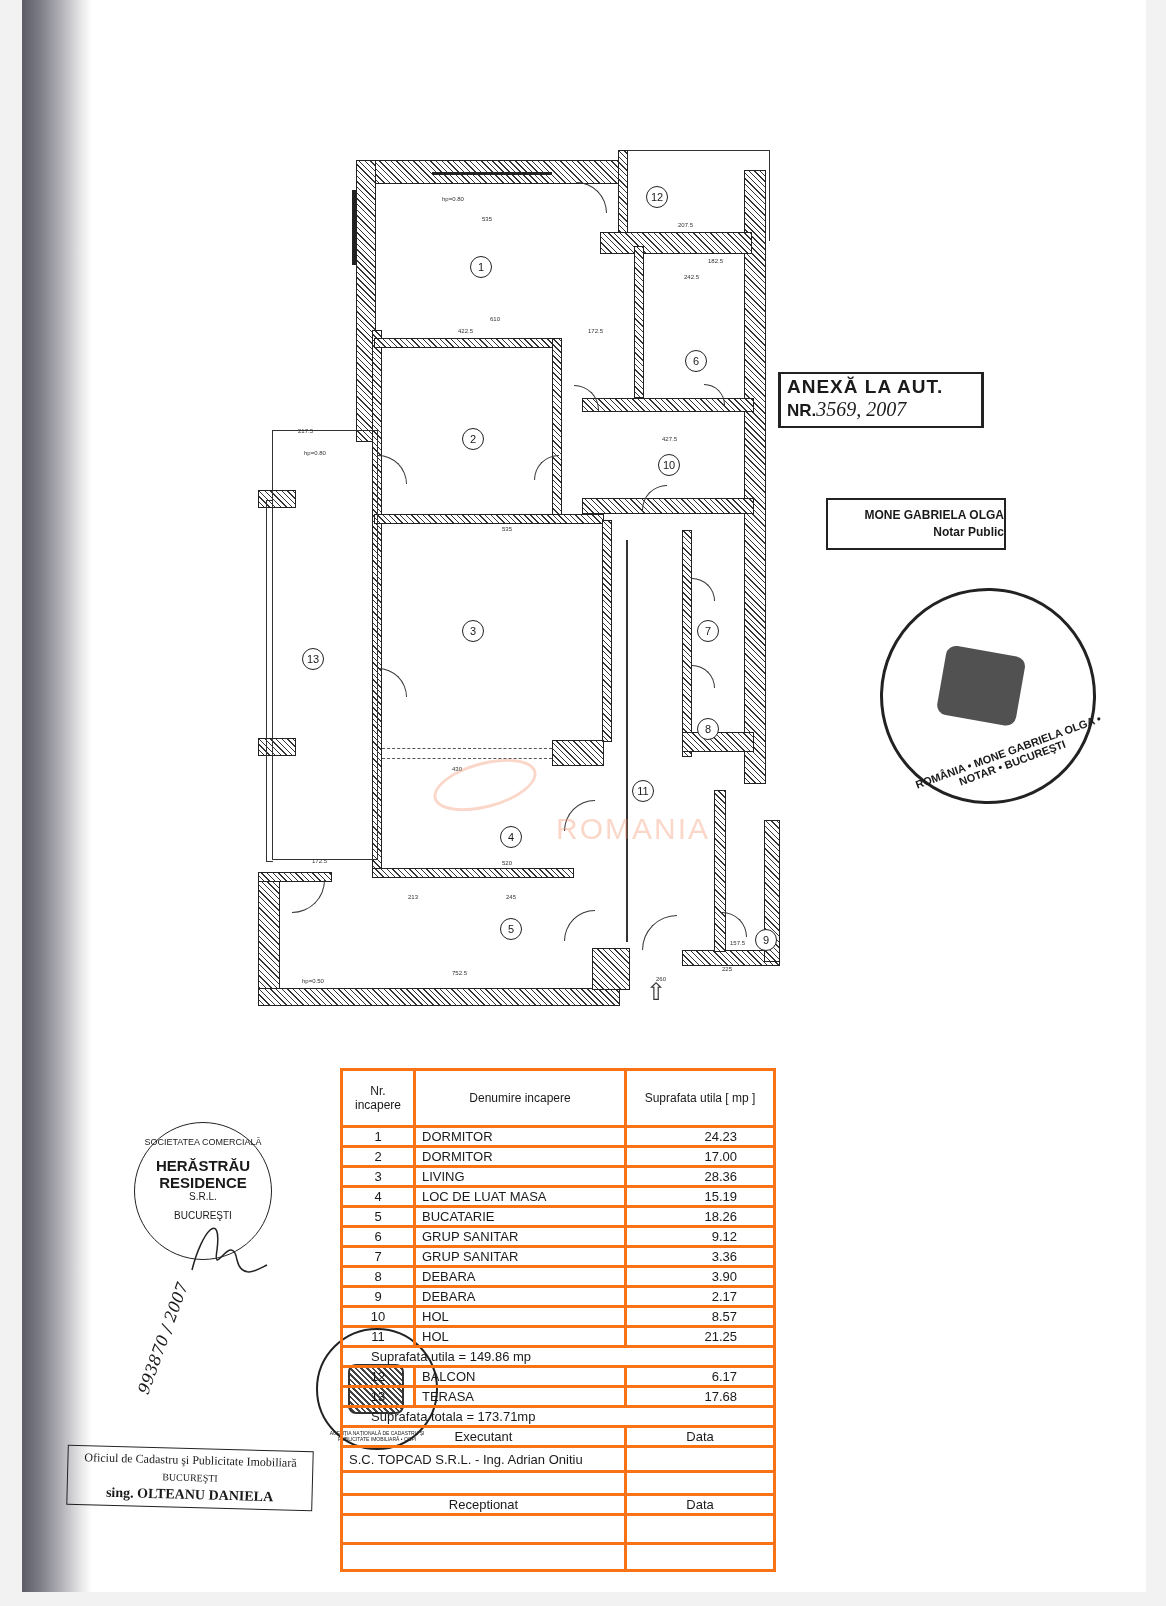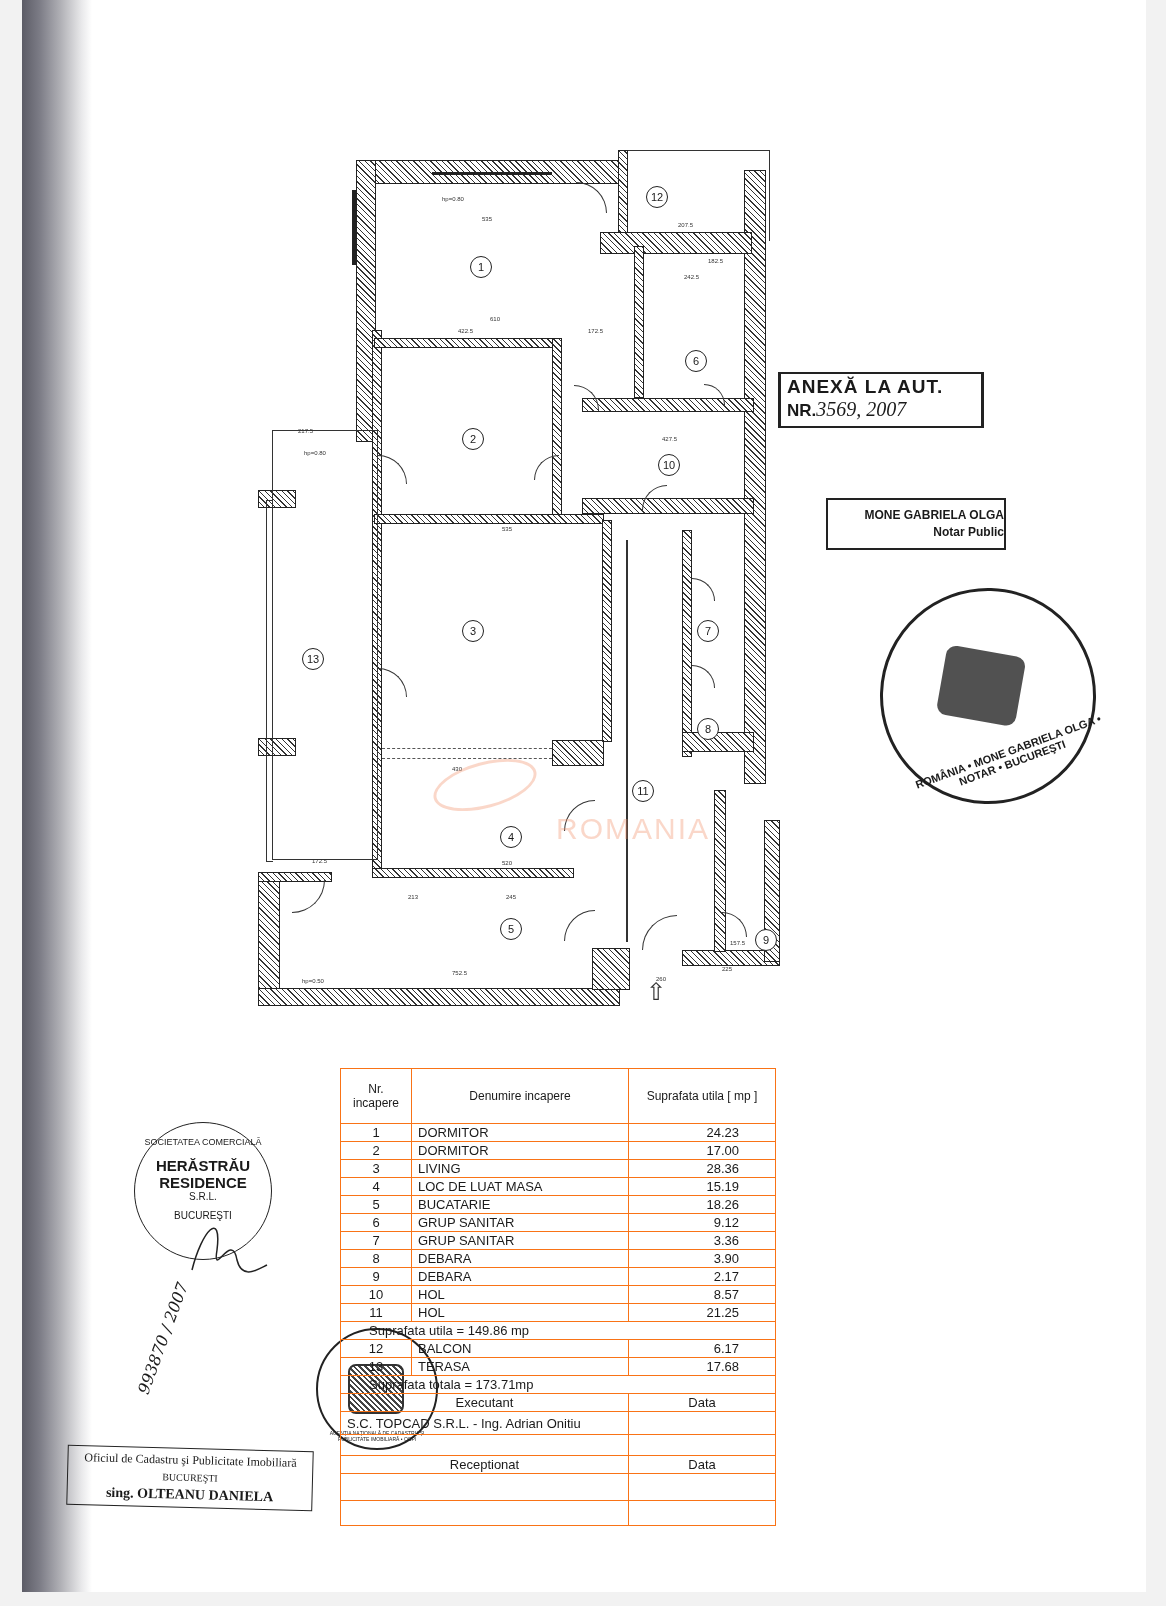--- a/index.html
+++ b/index.html
@@ -16,21 +16,21 @@
   .dim { position:absolute; font-size:6px; color:#333; }
   .door { position:absolute; border:1px solid #333; border-radius:0 100% 0 0; border-left:none; border-bottom:none; }
   .watermark { position:absolute; font-size:30px; color:rgba(240,140,100,.35); letter-spacing:2px; }
   .wm-ring { position:absolute; width:100px; height:40px; border:3px solid rgba(240,140,100,.35); border-radius:50%; transform:rotate(-15deg); }
   .entry-arrow { position:absolute; font-size:24px; color:#333; }
   
   .stamp-box { position:absolute; border:2px solid #222; font-weight:bold; }
   .round-stamp { position:absolute; border:2px solid #222; border-radius:50%; text-align:center; font-weight:bold; }
   
   table.rooms { position:absolute; left:318px; top:1068px; width:436px; border-collapse:collapse; font-size:13px; }
-  table.rooms td, table.rooms th { border:1px solid #f97316; padding:1px 6px; font-weight:normal; }
+  table.rooms td, table.rooms th { border:3px solid #f97316; padding:1px 6px; font-weight:normal; }
   table.rooms th { font-size:12px; height:52px; text-align:center; }
   table.rooms td.nr { text-align:center; width:58px; }
   table.rooms td.val { text-align:right; padding-right:36px; width:104px; }
   table.rooms td.span { padding-left:28px; }
   table.rooms td.center { text-align:center; }
   .ofcpi { position:absolute; left:45px; top:1448px; width:240px; border:1.5px solid #222; font-family:"Liberation Serif", serif; text-align:center; transform:rotate(1.5deg); padding:4px 2px; }
 </style>
 </head>
 <body>
 

